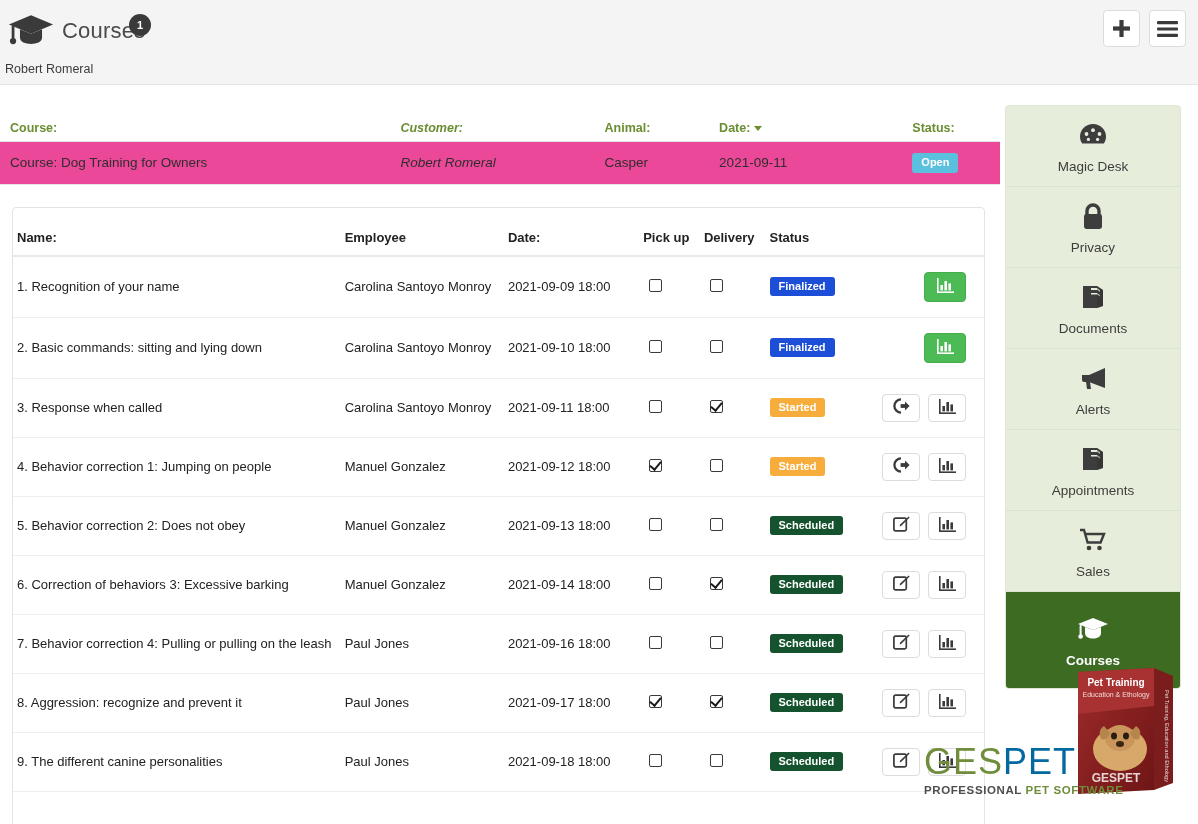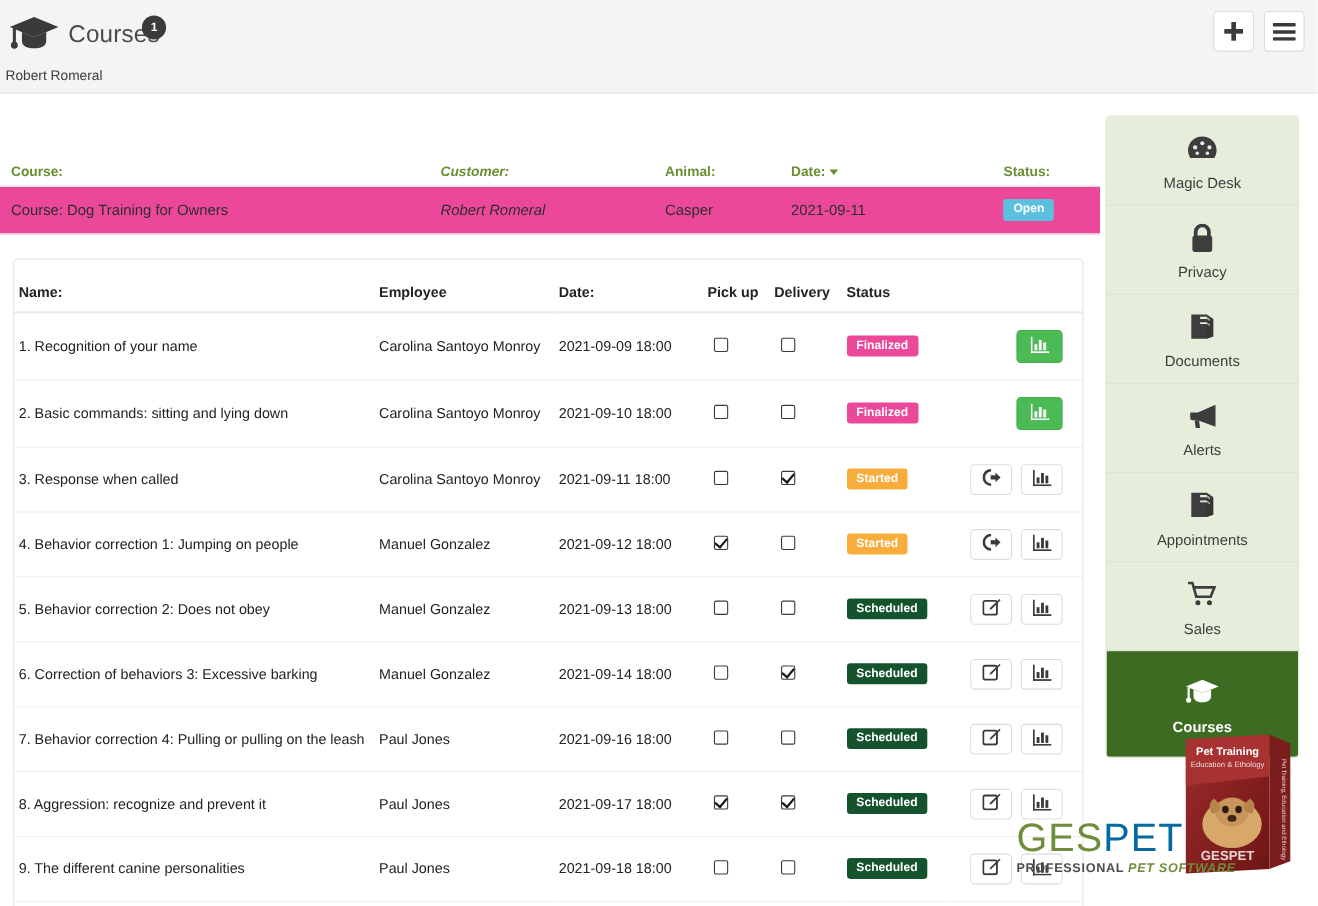--- a/index.html
+++ b/index.html
@@ -44,21 +44,21 @@
   .topbtn svg { display: block; }
 
   
   .main { position: absolute; left: 0; top: 85px; width: 1000px; }
 
   .summary-head {
     display: flex; align-items: flex-end;
     padding: 0 8px 6px 10px; margin-top: 36px;
   }
   .summary-head .col {
-    font-size: 12.5px; font-weight: bold; color: #6b8e32; margin-top: 28px;
+    font-size: 12.5px; font-weight: bold; color: #6b8e32;
   }
   .summary-row {
     display: flex; align-items: center;
     border-top: 1px solid #e0e0e0; border-bottom: 1px solid #e6e6e6;
     padding: 11px 8px 11px 10px; background: #ec4899;
   }
   .summary-row .col { font-size: 13.5px; color: #2e2e2e; }
   .c-course   { width: 392px; }
   .c-customer { width: 205px; font-style: italic; }
   .c-animal   { width: 115px; }
@@ -104,21 +104,21 @@
   .cbx.on::after {
     content: ""; position: absolute; left: 2px; top: -1px;
     width: 5px; height: 9px; border: solid #1a1a1a;
     border-width: 0 2px 2px 0; transform: rotate(40deg);
   }
 
   .badge {
     display: inline-block; padding: 3px 9px 4px 9px; border-radius: 3px;
     font-size: 11px; font-weight: bold; color: #fff; line-height: 1.15;
   }
-  .badge.finalized { background: #ec4899; }
+  .badge.finalized { background: #1d4ed8; }
   .badge.started   { background: #f7ad3c; }
   .badge.scheduled { background: #14532d; }
   .badge.open      { background: #5bc0de; }
 
   .actions { display: flex; gap: 8px; justify-content: flex-end; padding-right: 14px; }
   .abtn {
     width: 38px; height: 28px; border-radius: 4px;
     border: 1px solid #dcdcdc; background: #fff;
     display: flex; align-items: center; justify-content: center; cursor: pointer;
   }
@@ -146,21 +146,21 @@
   .footer-logo { position: absolute; right: 12px; bottom: 10px; width: 262px; height: 148px; }
   .boxshot { position: absolute; right: 8px; top: 0; width: 104px; height: 132px; }
   .gespet { position: absolute; left: 0; bottom: 18px; }
   .gespet .ges {
     font-size: 36px; letter-spacing: 1px; font-family: "Liberation Sans", sans-serif;
   }
   .gespet .ges .g { color: #6f8d3a; }
   .gespet .ges .p { color: #0369a1; }
   .gespet .sub { font-size: 11.5px; letter-spacing: .6px; margin-top: 1px; }
   .gespet .sub .a { color: #4d4d4d; font-weight: bold; }
-  .gespet .sub .b { color: #6f8d3a; font-weight: bold; font-style: italic; }
+  .gespet .sub .b { color: #6f8d3a; font-weight: bold; }
 </style>
 </head>
 <body>
 
 <div class="app">
 
   <div class="topbar">
     <div class="brand">
       <span class="cap">
         <svg viewBox="0 0 50 40" width="46" height="38" aria-hidden="true">

